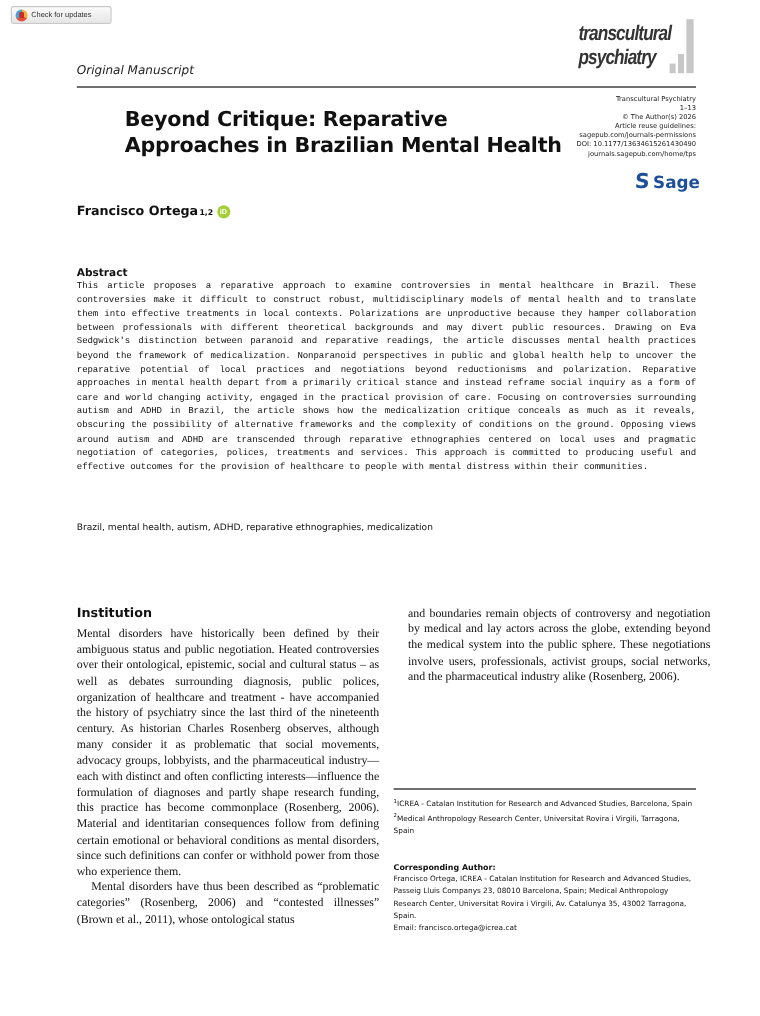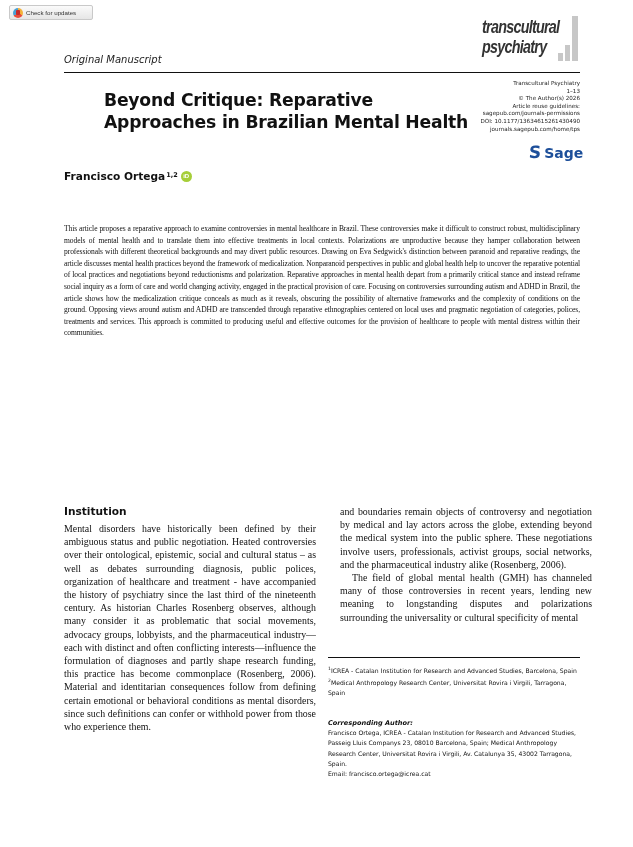--- a/index.html
+++ b/index.html
@@ -50,34 +50,34 @@
       color: #1d4f9a; font-family: "DejaVu Sans", sans-serif; font-weight: bold; font-size: 14px;
     }
     .sage-s { font-size: 17px; font-weight: bold; line-height: 1; transform: skewX(-4deg); }
 
     .title {
       position: absolute; left: 64px; top: 90px; width: 380px;
       font-family: "DejaVu Sans", sans-serif; font-weight: bold; font-size: 17.2px; line-height: 21.5px;
       color: #111; letter-spacing: -0.2px; margin-left: 40px;
     }
     .author {
-      position: absolute; left: 64px; top: 170px; display: flex; align-items: center;
+      position: absolute; left: 64px; top: 170px; display: flex; align-items: flex-end;
       font-family: "DejaVu Sans", sans-serif; font-weight: bold; font-size: 10.6px; color: #111;
     }
     .author sup { font-size: 6.5px; position: relative; top: -1px; margin-left: 1px; }
     .orcid {
       width: 11px; height: 11px; border-radius: 50%; background: #a6ce39; margin-left: 3px;
       color: #fff; font-size: 6px; font-weight: bold; display: flex; align-items: center; justify-content: center;
       font-family: "Liberation Sans", sans-serif; cursor: pointer;
     }
 
     .abstract { position: absolute; left: 64px; top: 223px; width: 516px; }
     .h-small { font-family: "DejaVu Sans", sans-serif; font-weight: bold; font-size: 8.8px; color: #111; line-height: 11px; }
     .abstract p {
-      font-family: Liberation Serif, serif; font-size: 7.55px; line-height: 11.6px; color: #111;
+      font-family: Liberation Mono, monospace; font-size: 7.55px; line-height: 11.6px; color: #111;
       text-align: justify; letter-spacing: -0.08px;
     }
     .keywords { position: absolute; left: 64px; top: 434px; width: 516px; }
     .keywords p { font-family: "DejaVu Sans", sans-serif; font-size: 7.55px; line-height: 11px; }
 
     .intro-head {
       position: absolute; left: 64px; top: 505px;
       font-family: "DejaVu Sans", sans-serif; font-weight: bold; font-size: 10.6px; color: #111;
     }
     .col {
@@ -90,21 +90,21 @@
     .col-right { left: 340px; top: 505px; }
 
     .fn-rule { position: absolute; left: 328px; top: 657px; width: 252px; height: 1px; background: #111; }
     .footnotes {
       position: absolute; left: 328px; top: 664px; width: 256px;
       font-family: "DejaVu Sans", sans-serif; font-size: 6.1px; line-height: 10.2px; color: #111;
     }
     .footnotes sup { font-size: 4.5px; }
     .corr { position: absolute; left: 328px; top: 718px; width: 256px;
       font-family: "DejaVu Sans", sans-serif; font-size: 6.1px; line-height: 10.2px; color: #111; }
-    .corr .h { font-weight: bold; font-size: 6.6px; font-style: italic; }
+    .corr .h { font-weight: bold; font-size: 6.6px; }
     .email { cursor: pointer; }
   </style>
 </head>
 <body>
 
 <div class="badge">
   <span class="badge-icon"></span>
   <span>Check for updates</span>
 </div>
 
@@ -138,35 +138,37 @@
 
 <h1 class="title">Beyond Critique: Reparative Approaches in Brazilian Mental Health</h1>
 
 <div class="author">
   <span>Francisco Ortega</span>
   <sup>1,2</sup>
   <span class="orcid">iD</span>
 </div>
 
 <section class="abstract">
+  <div class="h-small">Abstract</div>
   <p>This article proposes a reparative approach to examine controversies in mental healthcare in Brazil. These controversies make it difficult to construct robust, multidisciplinary models of mental health and to translate them into effective treatments in local contexts. Polarizations are unproductive because they hamper collaboration between professionals with different theoretical backgrounds and may divert public resources. Drawing on Eva Sedgwick's distinction between paranoid and reparative readings, the article discusses mental health practices beyond the framework of medicalization. Nonparanoid perspectives in public and global health help to uncover the reparative potential of local practices and negotiations beyond reductionisms and polarization. Reparative approaches in mental health depart from a primarily critical stance and instead reframe social inquiry as a form of care and world changing activity, engaged in the practical provision of care. Focusing on controversies surrounding autism and ADHD in Brazil, the article shows how the medicalization critique conceals as much as it reveals, obscuring the possibility of alternative frameworks and the complexity of conditions on the ground. Opposing views around autism and ADHD are transcended through reparative ethnographies centered on local uses and pragmatic negotiation of categories, polices, treatments and services. This approach is committed to producing useful and effective outcomes for the provision of healthcare to people with mental distress within their communities.</p>
 </section>
 
 <section class="keywords">
+  <p>Brazil, mental health, autism, ADHD, reparative ethnographies, medicalization</p>
 </section>
 
 <h2 class="intro-head">Institution</h2>
 
 <div class="col col-left">
   <p>Mental disorders have historically been defined by their ambiguous status and public negotiation. Heated controversies over their ontological, epistemic, social and cultural status – as well as debates surrounding diagnosis, public polices, organization of healthcare and treatment - have accompanied the history of psychiatry since the last third of the nineteenth century. As historian Charles Rosenberg observes, although many consider it as problematic that social movements, advocacy groups, lobbyists, and the pharmaceutical industry—each with distinct and often conflicting interests—influence the formulation of diagnoses and partly shape research funding, this practice has become commonplace (Rosenberg, 2006). Material and identitarian consequences follow from defining certain emotional or behavioral conditions as mental disorders, since such definitions can confer or withhold power from those who experience them.</p>
+  <p>Mental disorders have thus been described as “problematic categories” (Rosenberg, 2006) and “contested illnesses” (Brown et al., 2011), whose ontological status</p>
 </div>
 
 <div class="col col-right">
   <p>and boundaries remain objects of controversy and negotiation by medical and lay actors across the globe, extending beyond the medical system into the public sphere. These negotiations involve users, professionals, activist groups, social networks, and the pharmaceutical industry alike (Rosenberg, 2006).</p>
-  <p>The field of global mental health (GMH) has channeled many of those controversies in recent years, lending new meaning to longstanding disputes and polarizations surrounding the universality or cultural specificity of mental</p>
 </div>
 
 <div class="fn-rule"></div>
 <div class="footnotes">
   <div><sup>1</sup><span>ICREA - Catalan Institution for Research and Advanced Studies, Barcelona, Spain</span></div>
   <div><sup>2</sup><span>Medical Anthropology Research Center, Universitat Rovira i Virgili, Tarragona, Spain</span></div>
 </div>
 
 <div class="corr">
   <div class="h">Corresponding Author:</div>

